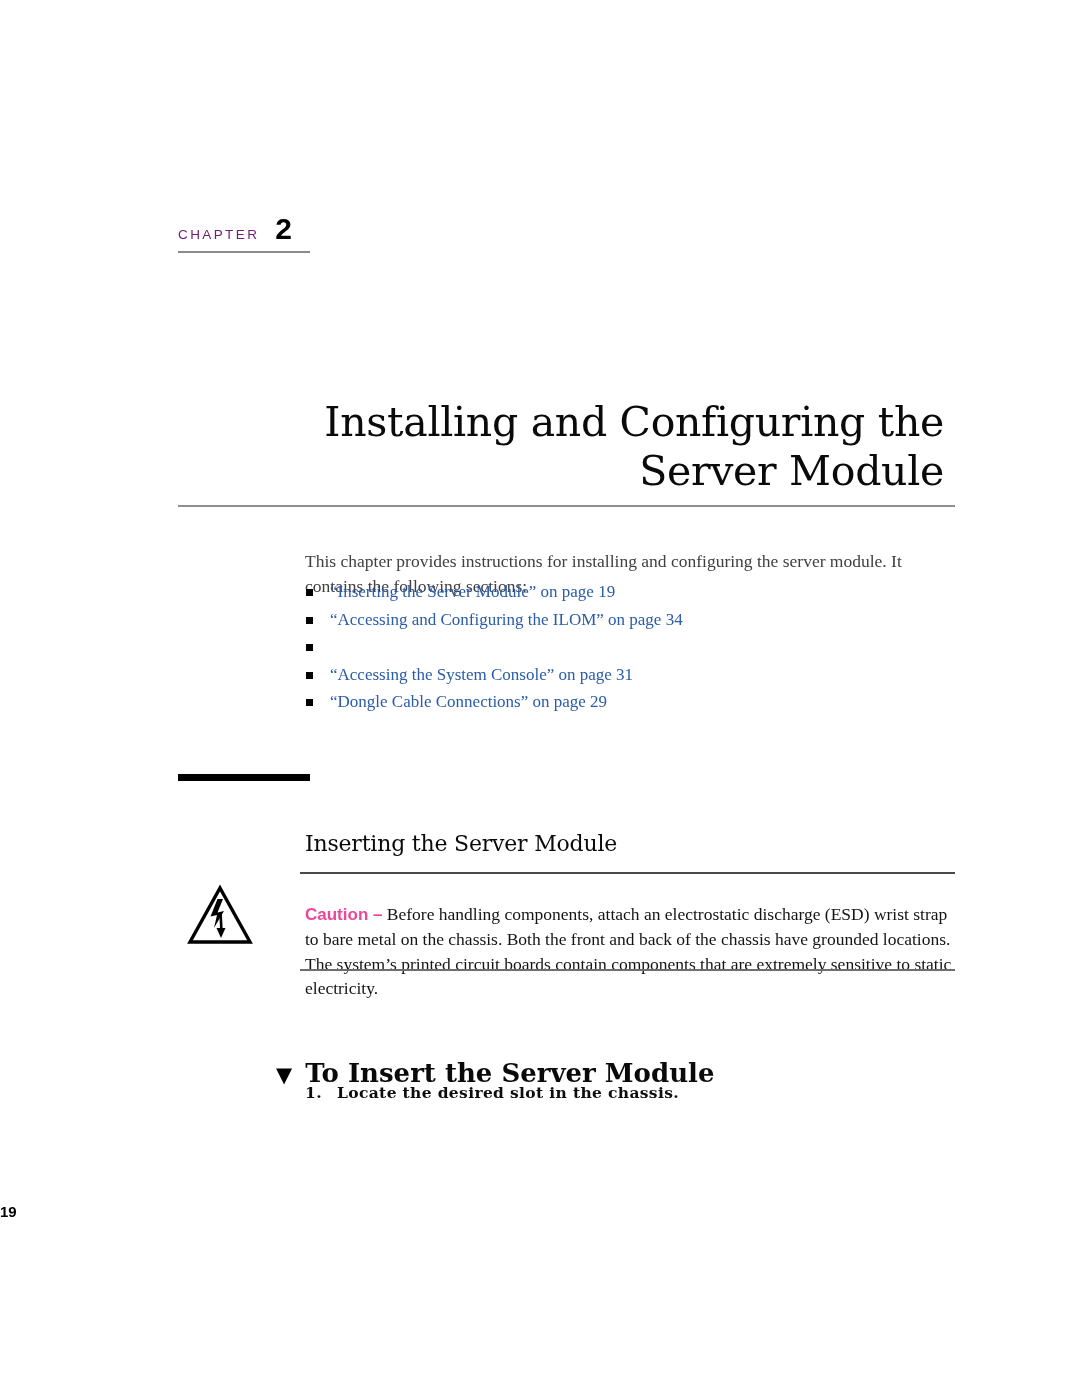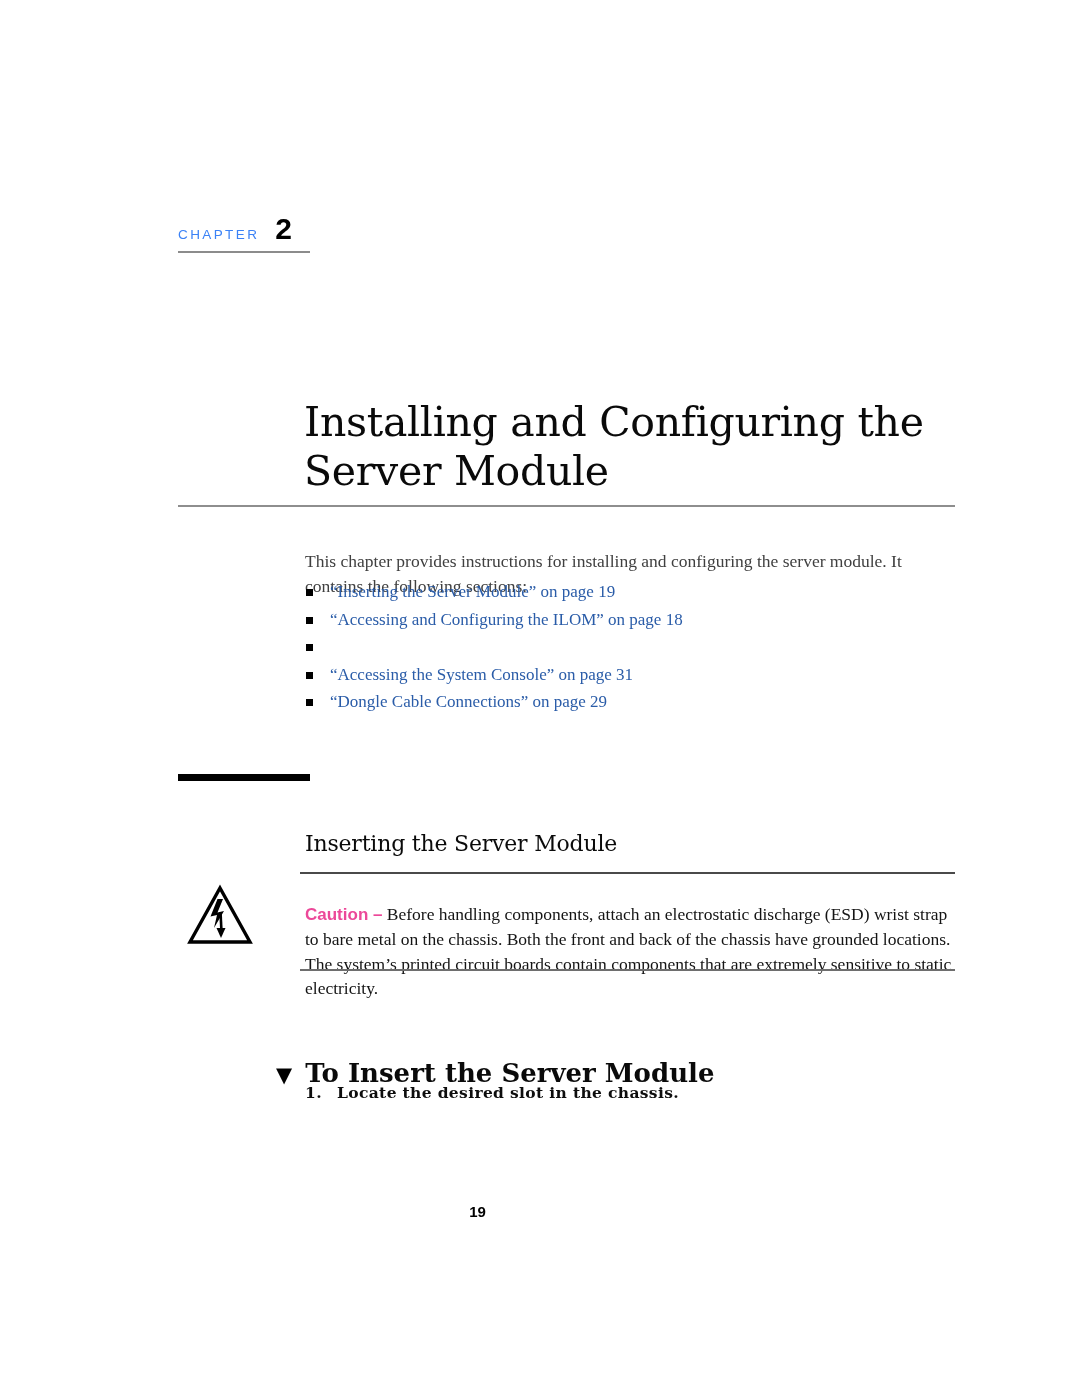--- a/index.html
+++ b/index.html
@@ -30,21 +30,21 @@
   }
   .chapter-row {
     display: flex;
     align-items: baseline;
     height: 34px;
   }
   .chapter-word {
     font-family: "Liberation Sans", sans-serif;
     font-size: 13.5px;
     letter-spacing: 2.4px;
-    color: #3b82f6;
+    color: #701a75;
     line-height: 1;
     font-weight: 400;
   }
   .chapter-num {
     font-family: "Liberation Sans", sans-serif;
     font-size: 30px;
     font-weight: bold;
     color: #000000;
     line-height: 1;
     margin-left: 16px;
@@ -65,20 +65,21 @@
     font-family: "DejaVu Serif", "Liberation Serif", serif;
     font-size: 41px;
     line-height: 49px;
     font-weight: 400;
     letter-spacing: -0.3px;
     color: #0a0a0a;
   }
   .chapter-title .line {
     display: block;
     white-space: nowrap;
+    text-align: right;
   }
 
   
   .rule-thin {
     position: absolute;
     left: 178px;
     width: 777px;
     height: 2px;
     background: #8e8e8e;
   }
@@ -216,21 +217,21 @@
     white-space: nowrap;
   }
   .step-num { width: 32px; }
 
   
   .page-number {
     position: absolute;
     left: 0;
     top: 1203px;
     width: 955px;
-    text-align: center;
+    text-align: left;
     font-family: "Liberation Sans", sans-serif;
     font-size: 15px;
     font-weight: bold;
     color: #000000;
   }
 </style>
 </head>
 <body>
 
 <div class="page">
@@ -252,21 +253,21 @@
 
   <p class="intro">This chapter provides instructions for installing and configuring the server module. It contains the following sections:</p>
 
   <ul class="toc-list">
     <li>
       <span class="sq"></span>
       <span>“Inserting the Server Module” on page 19</span>
     </li>
     <li>
       <span class="sq"></span>
-      <span>“Accessing and Configuring the ILOM” on page 18</span>
+      <span>“Accessing and Configuring the ILOM” on page 34</span>
     </li>
     <li>
       <span class="sq"></span>
     </li>
     <li>
       <span class="sq"></span>
       <span>“Accessing the System Console” on page 31</span>
     </li>
     <li>
       <span class="sq"></span>

